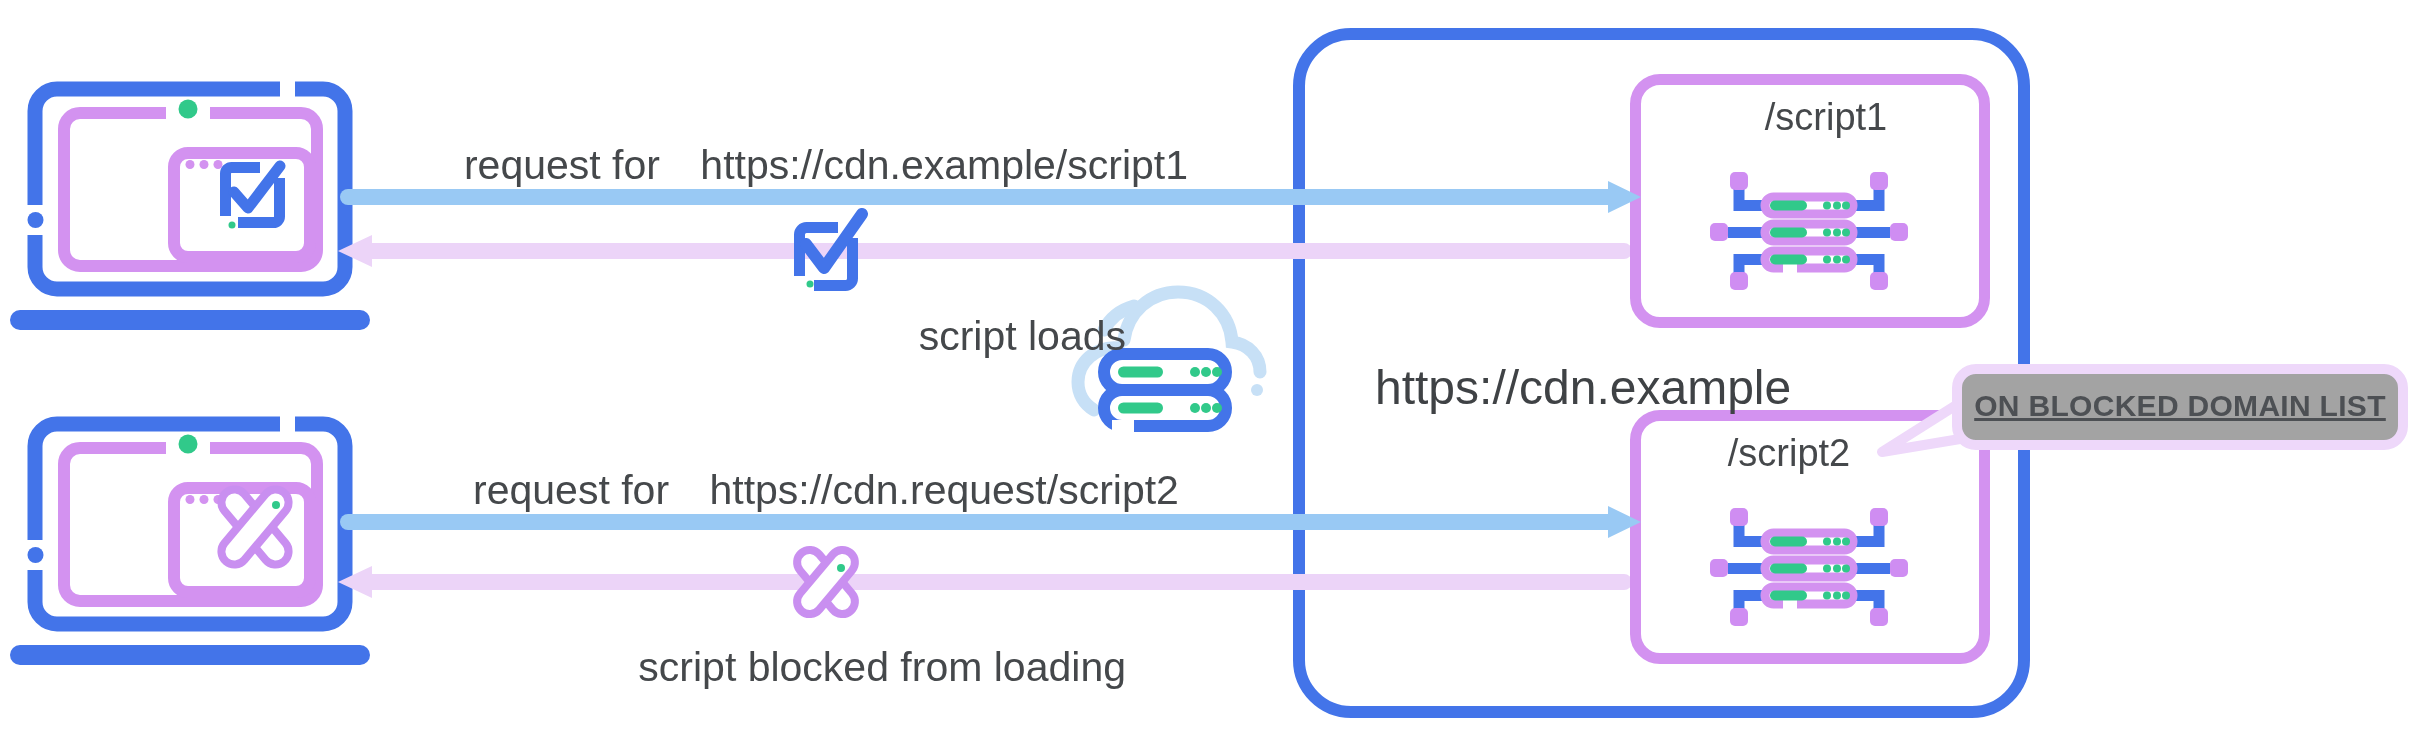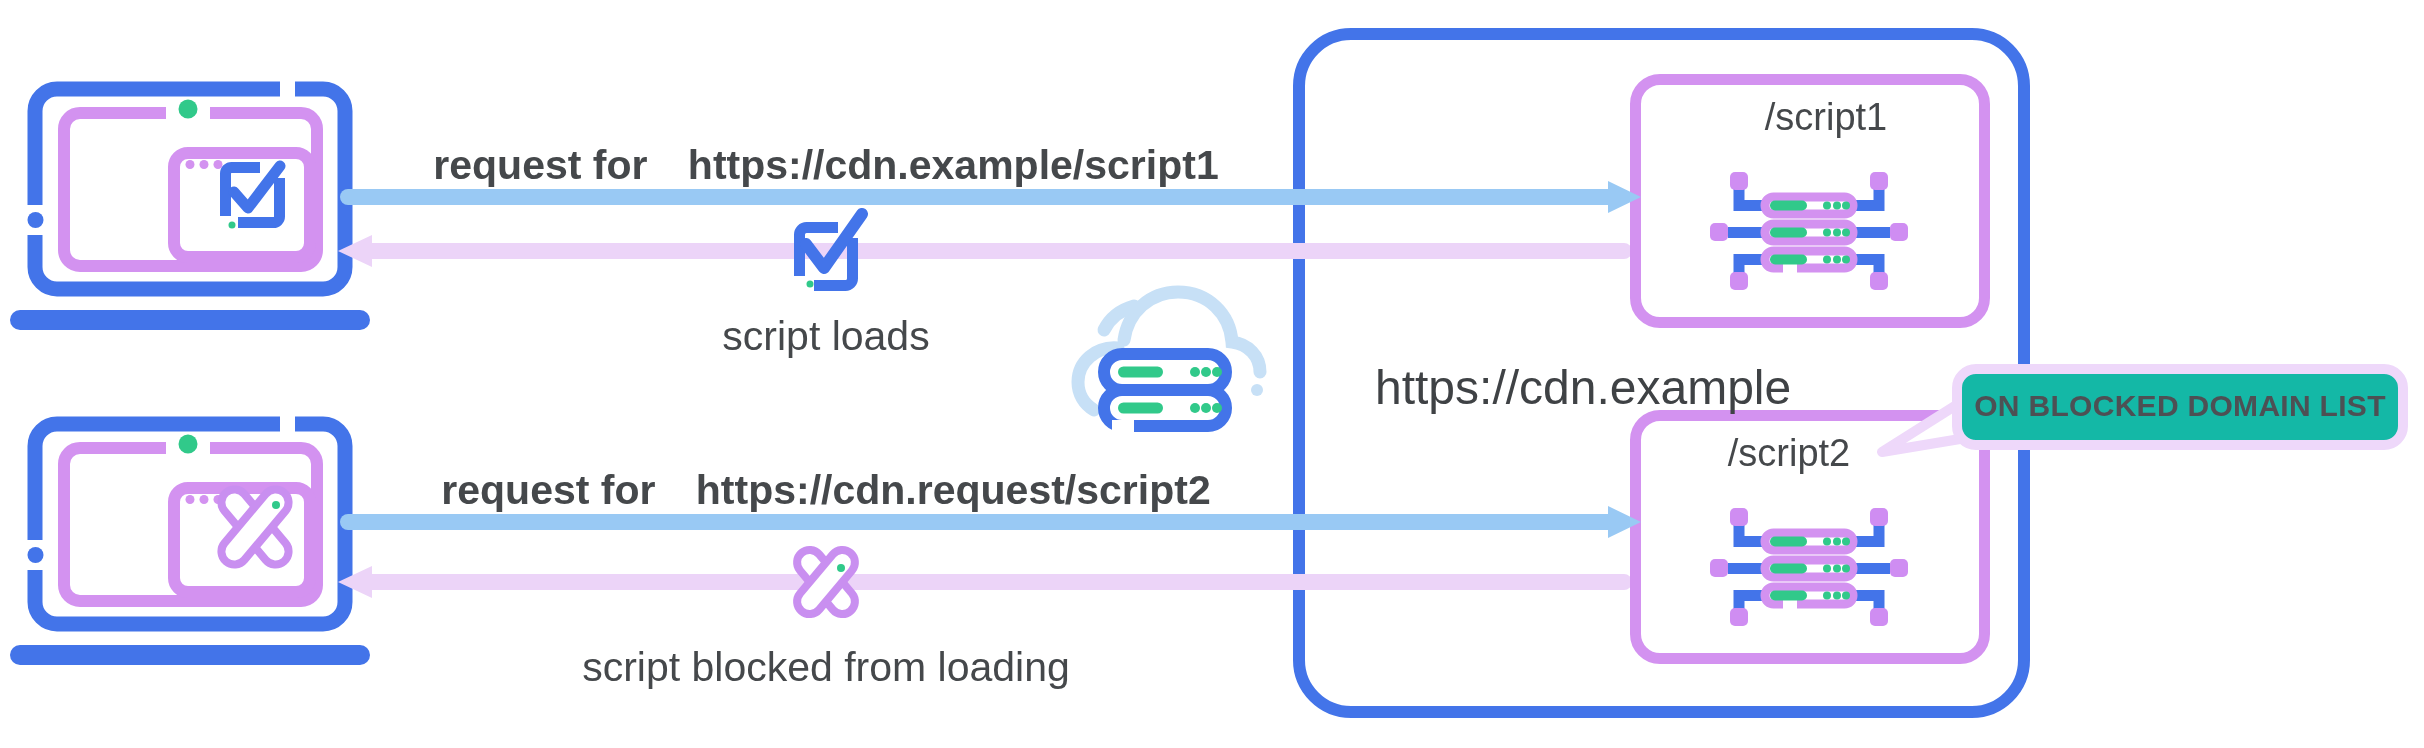--- a/index.html
+++ b/index.html
@@ -1,28 +1,28 @@
 <!DOCTYPE html>
 <html><head>
 <meta charset="utf-8">
 <style>
   html,body{margin:0;padding:0;background:#fff;}
   #canvas{position:relative;width:2424px;height:748px;background:#fff;overflow:hidden;
           font-family:"Liberation Sans","DejaVu Sans",sans-serif;}
   .abs{position:absolute;}
   .lbl{color:#45484b;font-size:41px;text-align:center;white-space:nowrap;}
-  .lbl .pre{white-space:pre;font-weight:700;}
-  .lbl .url{white-space:pre;font-weight:700;margin-left:29px;}
-  .result-lbl{color:#45484b;font-size:41px;text-align:center;white-space:nowrap;}
+  .lbl .pre{white-space:pre;font-weight:400;}
+  .lbl .url{white-space:pre;font-weight:400;margin-left:29px;}
+  .result-lbl{color:#45484b;font-size:41px;text-align:right;white-space:nowrap;}
   .domain-lbl{color:#3f4245;font-size:48px;white-space:nowrap;}
   .ep-lbl{color:#45484b;font-size:38px;text-align:center;white-space:nowrap;}
   .big-box{box-sizing:border-box;border:12px solid #4374e9;border-radius:58px;background:transparent;}
   .ep-box{box-sizing:border-box;border:11px solid #d392f0;border-radius:30px;background:#fff;}
-  .tooltip{box-sizing:border-box;border:10px solid #eed8fa;border-radius:24px;background:#14b8a6;
-           color:#4d5054;font-size:30px;font-weight:700;letter-spacing:.3px;text-align:center;line-height:64px;}
+  .tooltip{box-sizing:border-box;border:10px solid #eed8fa;border-radius:24px;background:#a3a3a3;
+           color:#4d5054;font-size:30px;font-weight:700;letter-spacing:.3px;text-align:center;line-height:64px;text-decoration:underline;}
   svg{display:block;}
 </style>
 </head>
 <body>
 
 <div id="canvas">
 
   <div class="abs big-box" style="left:1293px;top:28px;width:737px;height:690px;z-index:1;"></div>
 
   <div class="abs domain-lbl" style="left:1375px;top:360px;z-index:4;">https://cdn.example</div>

